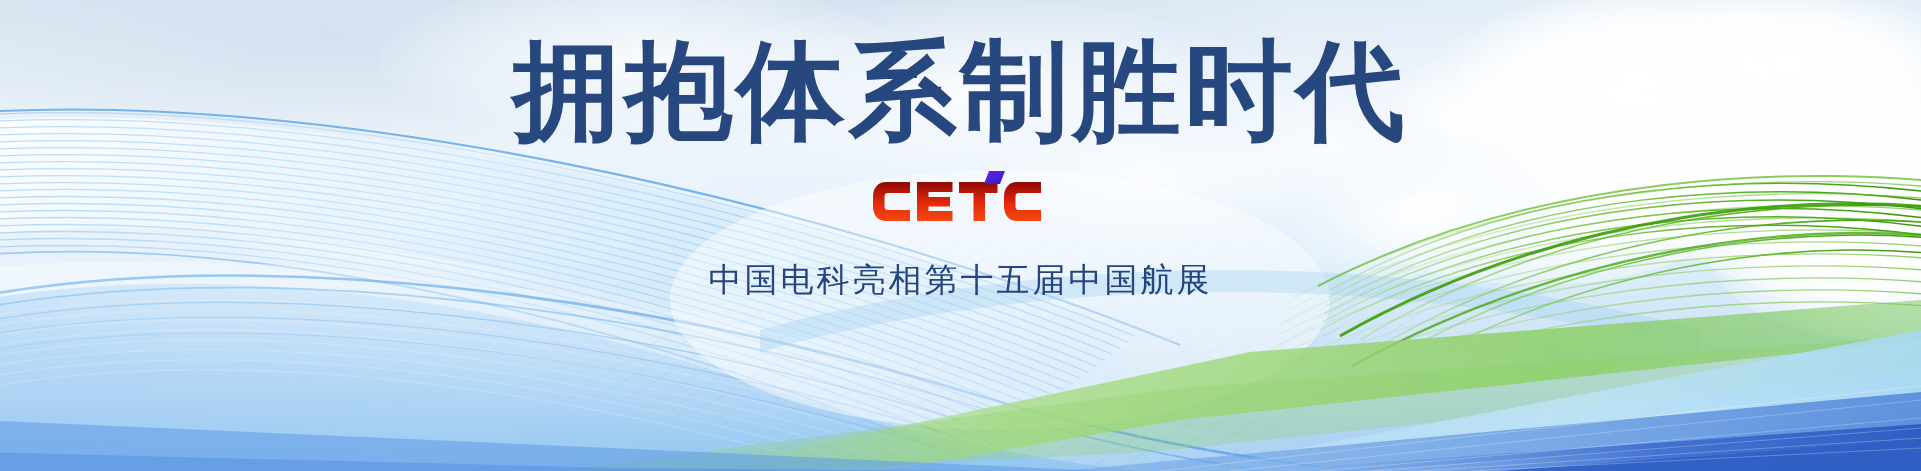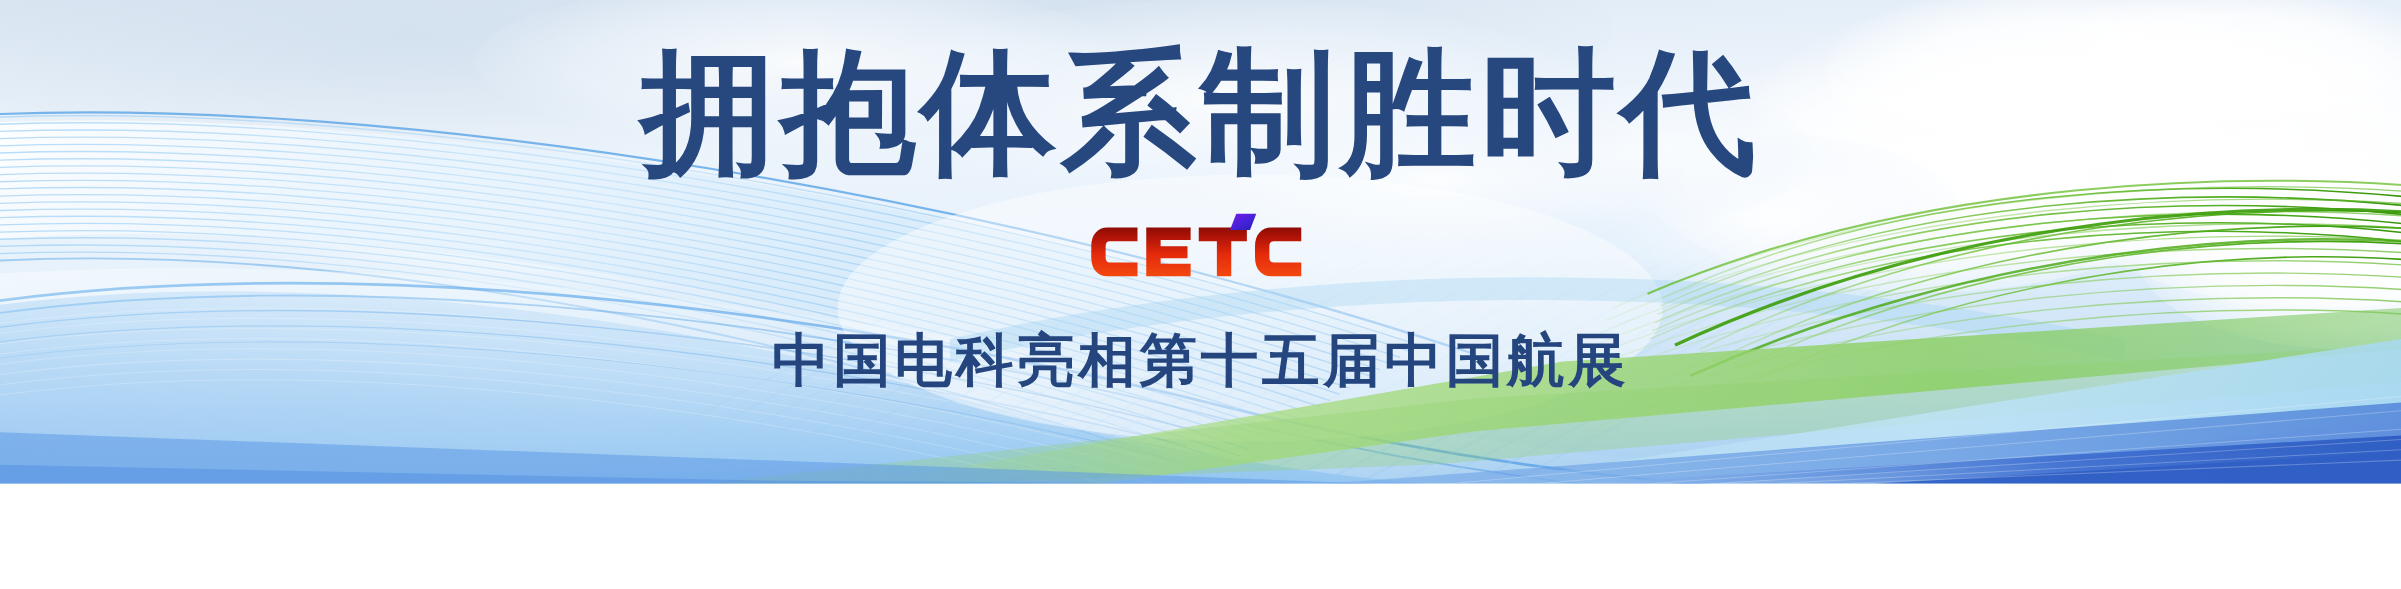--- a/index.html
+++ b/index.html
@@ -8,21 +8,21 @@
     padding: 0;
     background: #ffffff;
   }
   body {
     font-family: "Liberation Sans", "DejaVu Sans", sans-serif;
   }
 
   .banner {
     position: relative;
     width: 1921px;
-    height: 387px;
+    height: 471px;
     overflow: hidden;
     background: #e9f2fb;
   }
 
   .layer {
     position: absolute;
     inset: 0;
     width: 100%;
     height: 100%;
     pointer-events: none;
@@ -70,22 +70,22 @@
     margin-top: 22px;
     height: 62px;
     width: 180px;
   }
   .logo svg { display: block; width: 100%; height: 100%; }
 
   .subtitle {
     margin: 0;
     margin-top: 26px;
     font-family: "DejaVu Sans", "Liberation Sans", sans-serif;
-    font-size: 46px;
-    font-weight: 700;
+    font-size: 33px;
+    font-weight: 400;
     letter-spacing: 3px;
     color: #24457e;
     white-space: nowrap;
   }
 </style>
 </head>
 <body>
 
 <div class="banner">
 

